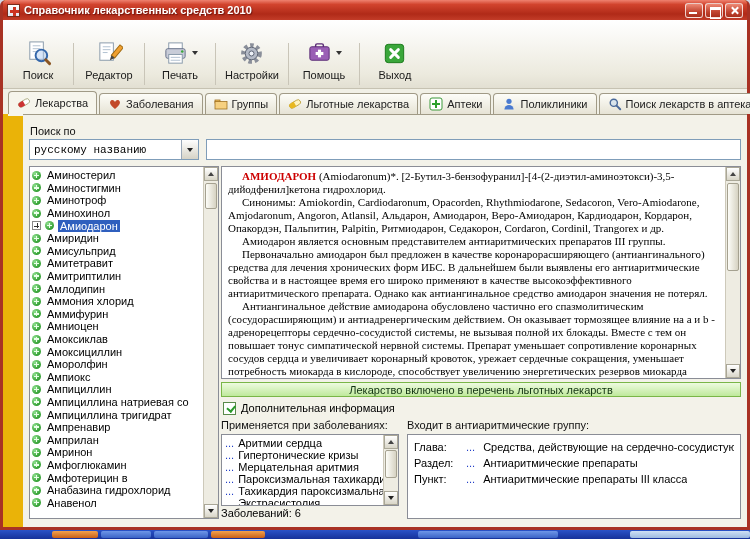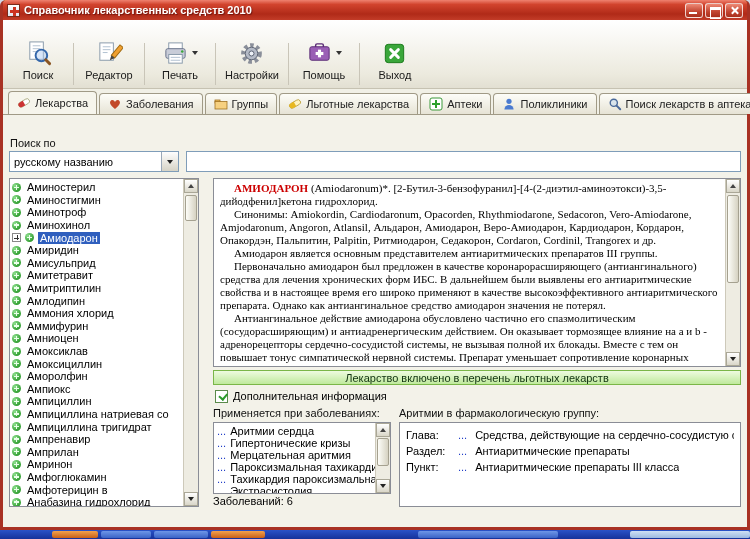--- a/index.html
+++ b/index.html
@@ -38,32 +38,32 @@
   
   .tabbar { height:25px; flex:0 0 auto; display:flex; align-items:flex-end; gap:2px; padding:3px 5px 0;
             background:#f1f0e6; }
   .tab { display:flex; align-items:center; gap:4px; height:21px; padding:0 8px;
          background:linear-gradient(#fdfdf8,#e6e3d5); border:1px solid #a09a86; border-bottom:none;
          border-radius:4px 4px 0 0; white-space:nowrap; color:#222; }
   .tab.active { background:#f6f5ec; height:23px; font-weight:normal; box-shadow:0 2px 0 #f6f5ec; }
   .tabicon { flex:0 0 auto; }
 
   
-  .main { flex:1; display:flex; flex-direction:column; padding:20px 6px; min-height:0;
-          border-top:1px solid #a09a86; background:#f3f2e9; }
+  .main { flex:1; display:flex; flex-direction:column; padding:8px 6px; min-height:0;
+          border-top:1px solid #a09a86; background:#f3f2e9;margin-left:20px; }
   .search-label { margin:2px 1px 2px; color:#111; }
   .search-row { display:flex; gap:7px; margin-bottom:6px; }
   .combo { width:170px; height:21px; background:#fff; border:1px solid #7f9db9; display:flex; align-items:center; }
-  .combo .val { flex:1; padding:0 4px; white-space:nowrap; overflow:hidden; }
+  .combo .val { flex:1; padding:0 4px; white-space:nowrap; overflow:hidden;font-family:Liberation Mono, monospace; }
   .combo-btn { width:17px; height:19px; margin:0; background:linear-gradient(#fefefe,#d6d3c6); border-left:1px solid #9aa8b8;
                display:flex; align-items:center; justify-content:center; }
   .arr-dn { width:0; height:0; border-left:3.5px solid transparent; border-right:3.5px solid transparent; border-top:4px solid #222; }
   .search-input { flex:1; height:21px; border:1px solid #7f9db9; background:#fff; font:inherit; padding:0 4px; outline:none; }
 
-  .body { flex:1; display:flex; gap:14px; min-height:0; }
+  .body { flex:1; display:flex; gap:2px; min-height:0; }
 
   
   .listpanel { width:190px; flex:0 0 auto; background:#fff; border:1px solid #8a8d96; display:flex; overflow:hidden; }
   .listitems { flex:1; padding:2px 0 2px 2px; overflow:hidden; }
   .listitem { display:flex; align-items:center; gap:4px; height:12.6px; white-space:nowrap; overflow:hidden; }
   .drug-icon { width:9px; height:9px; border-radius:50%; flex:0 0 auto;
                background:radial-gradient(circle at 32% 30%, #8ee08e, #2d9b2d 75%); position:relative; }
   .drug-icon::before { content:""; position:absolute; left:2px; top:3.8px; width:5px; height:1.4px; background:#eaffea; }
   .drug-icon::after  { content:""; position:absolute; left:3.8px; top:2px; width:1.4px; height:5px; background:#eaffea; }
   .expander { width:9px; height:9px; border:1px solid #888; background:#fff; position:relative; flex:0 0 auto; }
@@ -539,21 +539,21 @@
                   </div>
                 <div class="sbtn">
                     <span class="arr-dn"></span>
                   </div>
               </div>
             </div>
             <div class="dis-footer">Заболеваний: 6</div>
           </div>
 
           <div class="pg-panel">
-            <div class="panel-h">Аритмии в фармакологическую группу:</div>
+            <div class="panel-h">Входит в антиаритмические группу:</div>
             <div class="pg-box">
 
                 <div class="pg-row">
                   <span class="pg-label">Глава:</span>
                   <span class="dots-link">...</span>
                   <span class="pg-value">Средства, действующие на сердечно-сосудистую систему</span>
                 </div>
 
                 <div class="pg-row">
                   <span class="pg-label">Раздел:</span>

